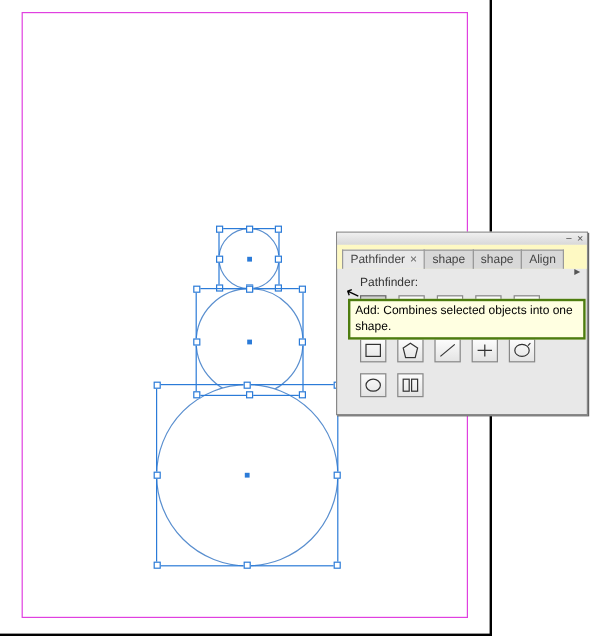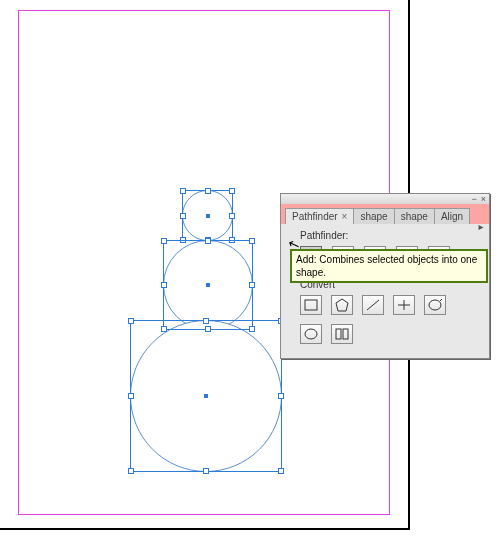--- a/index.html
+++ b/index.html
@@ -61,21 +61,21 @@
       background: linear-gradient(#f0f0f0,#d8d8d8);
       display: flex;
       justify-content: flex-end;
       align-items: center;
       padding: 0 3px;
       gap: 4px;
     }
     .panel-top span { font-size: 9px; color: #555; cursor: default; }
     .tabs {
       display: flex;
-      background: #fca5a5;
+      background: #fef9c3;
       padding: 2px 2px 0 4px;
       gap: 0;
       align-items: flex-end;
       height: 20px;
     }
     .tab {
       padding: 2px 6px;
       font-size: 10px;
       color: #444;
       background: #d8d8d8;
@@ -225,21 +225,20 @@
           </svg>
         </div>
       <div class="icon-btn">
           <svg viewBox="0 0 16 14">
             <rect x="5" y="1" width="9" height="9" fill="none" stroke="#aaa"></rect>
             <path d="M1,4 h9 v2 h-5 v7 h-4 z" fill="#9ab" stroke="#345"></path>
           </svg>
         </div>
     </div>
     <div class="divider"></div>
-    <div class="label">Convert</div>
     <div class="icon-row" style="flex-wrap:wrap;gap:9px">
       <div class="icon-btn">
           <svg viewBox="0 0 16 14">
             <rect x="2" y="2" width="12" height="10" fill="none" stroke="#333"></rect>
           </svg>
         </div>
       <div class="icon-btn">
           <svg viewBox="0 0 16 14">
             <polygon points="8,1 14,5 12,13 4,13 2,5" fill="none" stroke="#333"></polygon>
           </svg>

